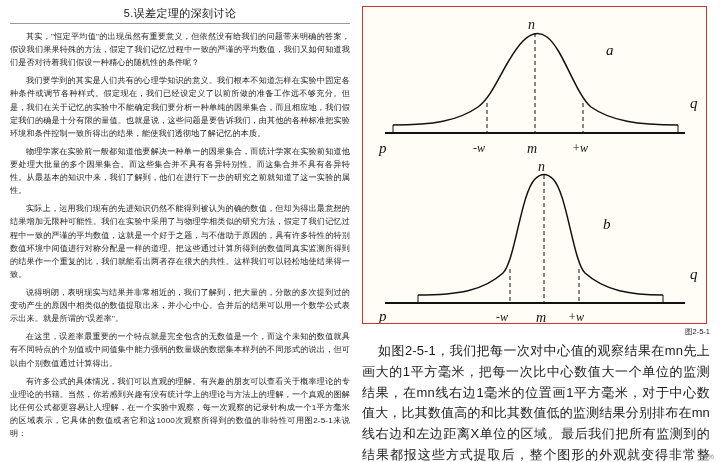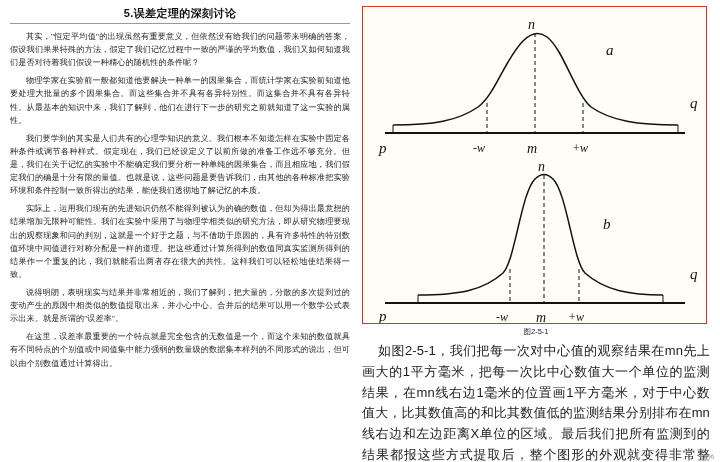--- a/index.html
+++ b/index.html
@@ -31,21 +31,21 @@
     position: absolute;
     left: 362px;
     top: 6px;
     width: 348px;
     height: 450px;
   }
   .chapter-title {
     text-align: center;
     font-size: 11px;
     color: #111;
-    font-weight: bold;
+    font-weight: normal;
     margin: 0 0 2px 0;
     letter-spacing: 0.4px;
   }
   .rule {
     border: none;
     border-top: 1px solid #9a9a9a;
     margin: 2px 0 6px 0;
   }
   .para {
     font-size: 8.1px;
@@ -64,21 +64,21 @@
     background: #fffdf6;
     box-sizing: border-box;
     overflow: hidden;
   }
   .fig-svg {
     position: absolute;
     left: 0;
     top: 0;
   }
   .fig-caption {
-    text-align: center;
+    text-align: right;
     font-size: 7.5px;
     color: #222;
     margin-top: 3px;
   }
   .right-text {
     margin-top: 4px;
   }
   .right-text .para {
     font-size: 13px;
     line-height: 1.6;
@@ -93,25 +93,26 @@
 </style>
 </head>
 <body>
 
 <div class="page">
 
   <div class="left-col">
     <div class="chapter-title">5.误差定理的深刻讨论</div>
     <hr class="rule">
     <p class="para">其实，"恒定平均值"的出现虽然有重要意义，但依然没有给我们的问题带来明确的答案，假设我们果果特殊的方法，假定了我们记忆过程中一致的严谨的平均数值，我们又如何知道我们是否对待着我们假设一种精心的随机性的条件呢？</p>
+    <p class="para">我们要学到的其实是人们共有的心理学知识的意义。我们根本不知道怎样在实验中固定各种条件或调节各种样式。假定现在，我们已经设定义了以前所做的准备工作远不够充分。但是，我们在关于记忆的实验中不能确定我们要分析一种单纯的因果集合，而且相应地，我们假定我们的确是十分有限的量值。也就是说，这些问题是要告诉我们，由其他的各种标准把实验环境和条件控制一致所得出的结果，能使我们透彻地了解记忆的本质。</p>
     <p class="para">物理学家在实验前一般都知道他要解决一种单一的因果集合，而统计学家在实验前知道他要处理大批量的多个因果集合。而这些集合并不具有各异特别性。而这集合并不具有各异特性。从最基本的知识中来，我们了解到，他们在进行下一步的研究之前就知道了这一实验的属性。</p>
-    <p class="para">我们要学到的其实是人们共有的心理学知识的意义。我们根本不知道怎样在实验中固定各种条件或调节各种样式。假定现在，我们已经设定义了以前所做的准备工作远不够充分。但是，我们在关于记忆的实验中不能确定我们要分析一种单纯的因果集合，而且相应地，我们假定我们的确是十分有限的量值。也就是说，这些问题是要告诉我们，由其他的各种标准把实验环境和条件控制一致所得出的结果，能使我们透彻地了解记忆的本质。</p>
-    <p class="para">实际上，运用我们现有的先进知识仍然不能得到被认为的确的数值，但却为得出最意想的结果增加无限种可能性。我们在实验中采用了与物理学相类似的研究方法，即从研究物理要现出的观察现象和问的判别，这就是一个好于之题，与不借助于原因的，具有许多特性的特别数值环境中间值进行对称分配是一样的道理。把这些通过计算所得到的数值同真实监测所得到的结果作一个重复的比，我们就能看出两者存在很大的共性。这样我们可以轻松地使结果得一致。</p>
+    <p class="para">实际上，运用我们现有的先进知识仍然不能得到被认为的确的数值，但却为得出最意想的结果增加无限种可能性。我们在实验中采用了与物理学相类似的研究方法，假定了我们记忆过程中一致的严谨的平均数值，这就是一个好于之题，与不借助于原因的，具有许多特性的特别数值环境中间值进行对称分配是一样的道理。把这些通过计算所得到的数值同真实监测所得到的结果作一个重复的比，我们就能看出两者存在很大的共性。这样我们可以轻松地使结果得一致。</p>
     <p class="para">说得明朗，表明现实与结果并非常相近的，我们了解到，把大量的，分散的多次提到过的变动产生的原因中相类似的数值提取出来，并小心中心。合并后的结果可以用一个数学公式表示出来。就是所谓的"误差率"。</p>
     <p class="para">在这里，误差率最重要的一个特点就是完全包含的无数值是一个，而这个未知的数值就具有不同特点的个别值或中间值集中能力强弱的数量级的数据集本样列的不同形式的说出，但可以由个别数值通过计算得出。</p>
+    <p class="para">有许多公式的具体情况，我们可以直观的理解。有兴趣的朋友可以查看关于概率理论的专业理论的书籍。当然，你若感到兴趣有没有统计学上的理论与方法上的理解，一个真观的图解比任何公式都更容易让人理解，在一个实验中观察，每一次观察的记录针构成一个1平方毫米的区域表示，它具体的数值或者它和这1000次观察所得到的数值的非特性可用图2-5-1来说明：</p>
   </div>
 
   <div class="right-col">
     <div class="fig-box">
       <svg class="fig-svg" width="345" height="318" viewBox="0 0 345 318">
 
         <path d="M30,118 C70,118 95,114 115,100 C132,88 142,52 160,34 C168,26 176,24 184,30 C200,42 212,86 228,100 C248,114 275,118 315,118" fill="none" stroke="#111" stroke-width="1.5"></path>
 
         <line x1="22" y1="126" x2="322" y2="126" stroke="#111" stroke-width="2.2"></line>
 

